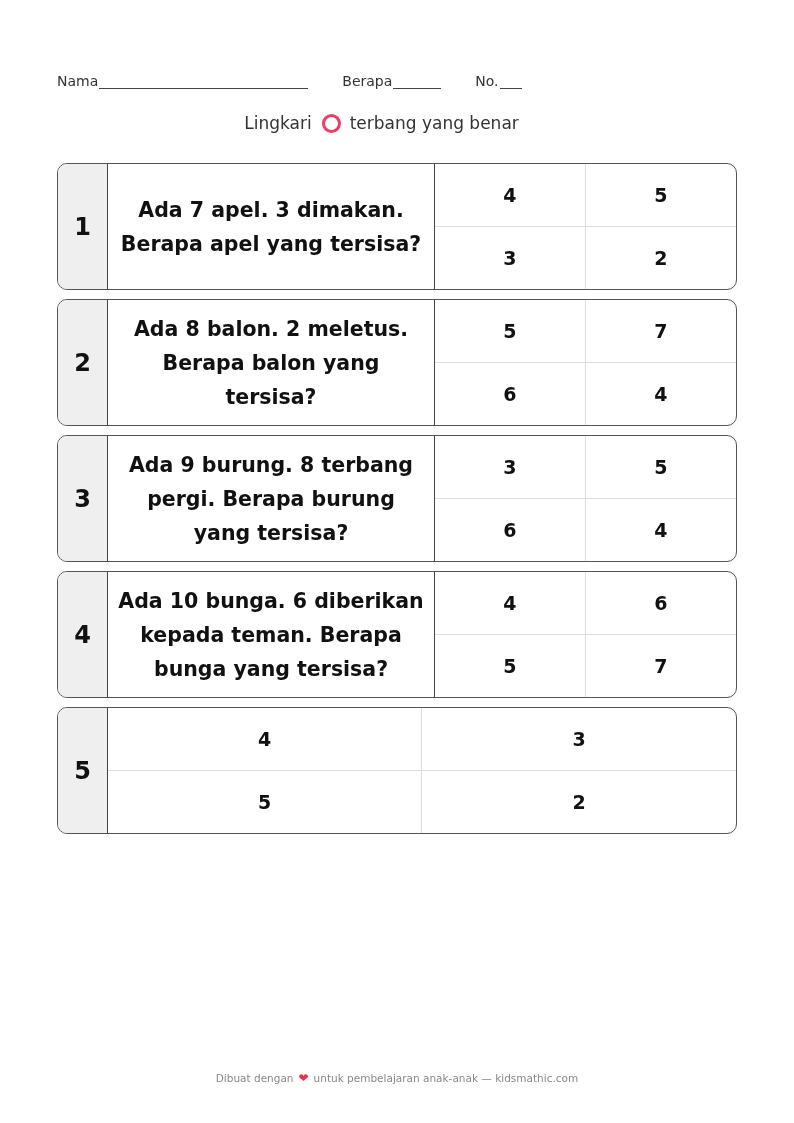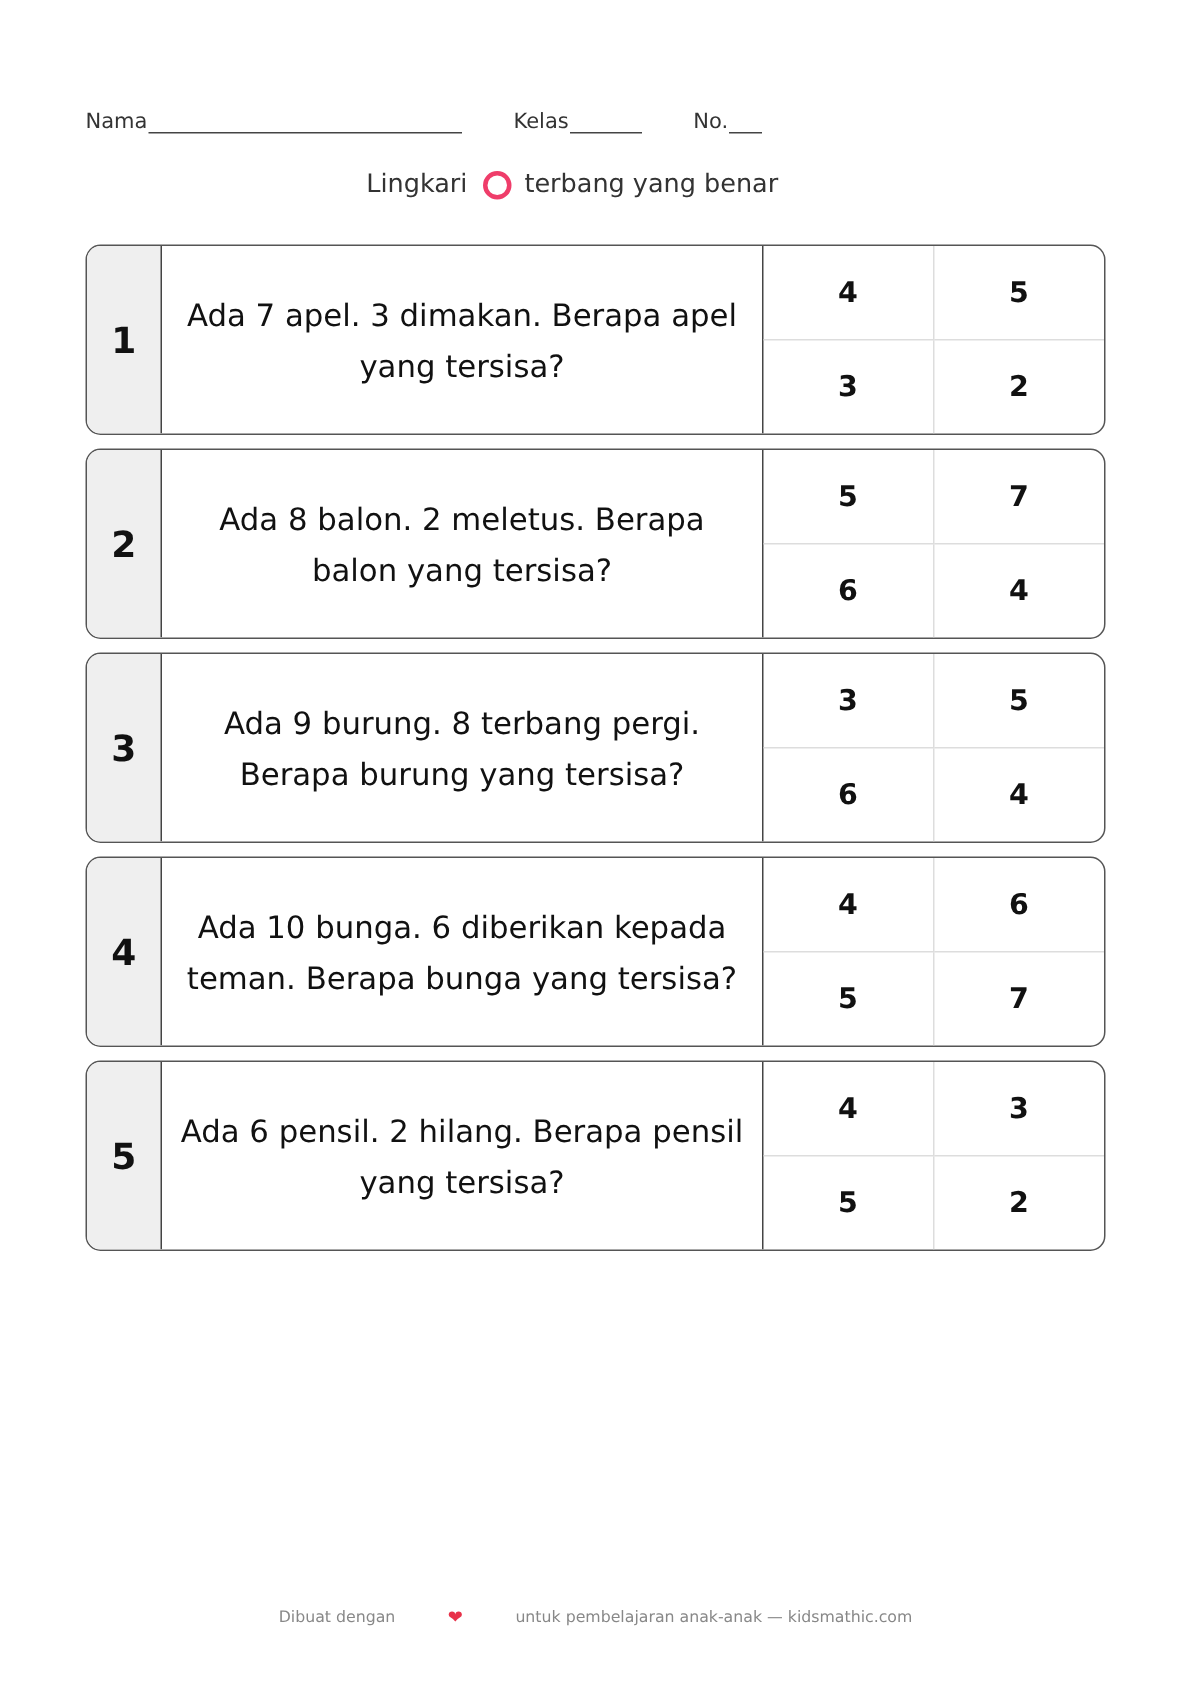--- a/index.html
+++ b/index.html
@@ -13,42 +13,42 @@
                    font-size: 17px; color: #333; display: flex; justify-content: center; align-items: center; }
     .instruction .circle { display: inline-block; width: 13px; height: 13px; border: 3.5px solid #ef3d6a;
                            border-radius: 50%; margin: 0 9px 0 10px; box-sizing: content-box; }
     .cards { position: absolute; top: 163px; left: 57px; width: 680px; }
     .card { position: relative; height: 125px; margin-bottom: 10px; border: 1.5px solid #555;
             border-radius: 10px; overflow: hidden; display: flex; background: #fff; box-sizing: border-box;
             height: 127px; margin-bottom: 9px; }
     .card .num { width: 49px; background: #efefef; border-right: 1.5px solid #444;
                  display: flex; align-items: center; justify-content: center;
                  font-size: 24px; font-weight: bold; color: #111; }
-    .card .q { width: 401px; border-right: 1.5px solid #444; display: flex; align-items: center;
-               justify-content: center; text-align: center; font-size: 20.5px; font-weight: normal;
+    .card .q { width: 327px; border-right: 1.5px solid #444; display: flex; align-items: center;
+               justify-content: center; text-align: center; font-size: 20.5px; font-weight: bold;
                line-height: 34px; padding: 0 10px; box-sizing: border-box; color: #111; }
     .card .answers { flex: 1; display: grid; grid-template-columns: 1fr 1fr; grid-template-rows: 1fr 1fr; }
     .card .ans { display: flex; align-items: center; justify-content: center; font-size: 19px;
                  font-weight: bold; color: #111; border-color: #ddd; border-style: solid; border-width: 0; }
     .card .ans.c0 { border-right-width: 1.5px; }
     .card .ans.r0 { border-bottom-width: 1.5px; }
     .footer { position: absolute; top: 1071px; left: 0; width: 794px; text-align: center; font-size: 10.5px;
-              color: #888; display: flex; justify-content: center; align-items: center; gap: 30px; }
+              color: #888; display: flex; justify-content: center; align-items: center; }
     .footer .heart { color: #e8324a; font-size: 12px; margin: 0 5px; }
   </style>
 </head>
 <body>
 
 <div class="header">
   <div class="field">
     <span>Nama</span>
     <span class="line" style="width:209px"></span>
   </div>
   <div class="field" style="margin-left:8px">
-    <span>Kelas</span>
+    <span>Berapa</span>
     <span class="line" style="width:48px"></span>
   </div>
   <div class="field" style="margin-left:8px">
     <span>No.</span>
     <span class="line" style="width:22px"></span>
   </div>
 </div>
 
 <div class="instruction">
   <span>Lingkari</span>
@@ -97,21 +97,20 @@
     <div class="answers">
       <div class="ans c0 r0">4</div>
       <div class="ans r0">6</div>
       <div class="ans c0">5</div>
       <div class="ans">7</div>
     </div>
   </div>
 
   <div class="card">
     <div class="num">5</div>
-    <div class="q">Ada 6 pensil. 2 hilang. Berapa pensil yang tersisa?</div>
     <div class="answers">
       <div class="ans c0 r0">4</div>
       <div class="ans r0">3</div>
       <div class="ans c0">5</div>
       <div class="ans">2</div>
     </div>
   </div>
 </div>
 
 <div class="footer">

